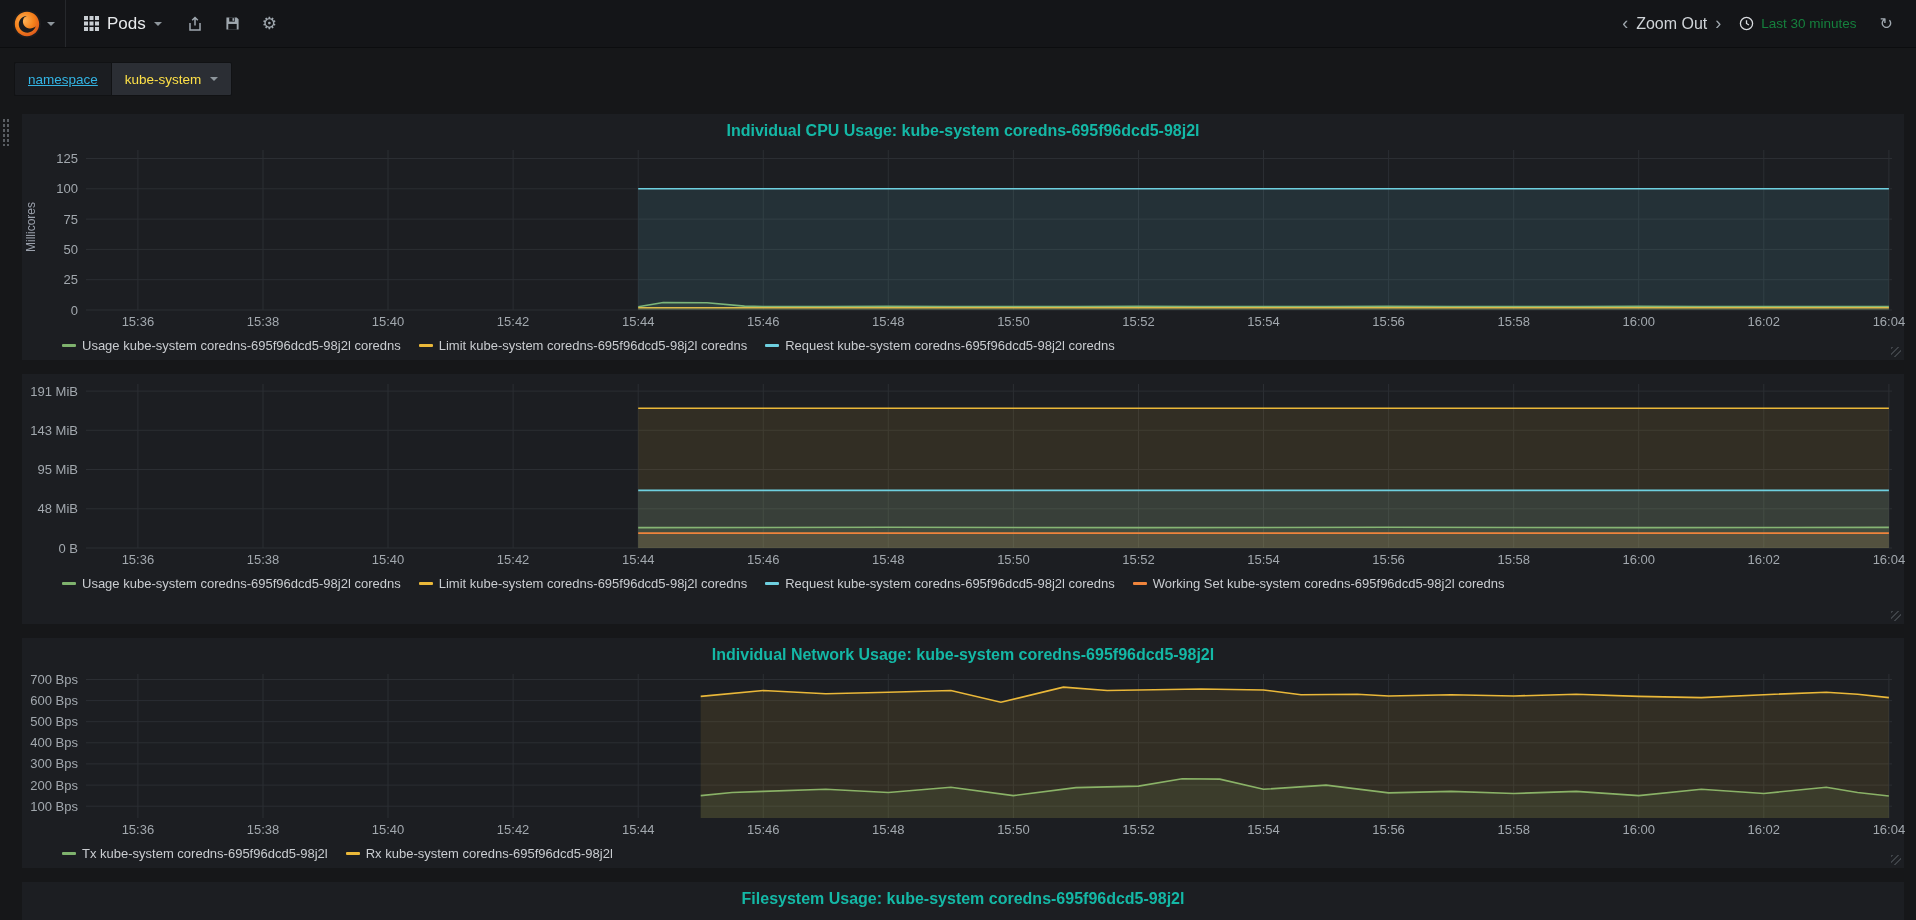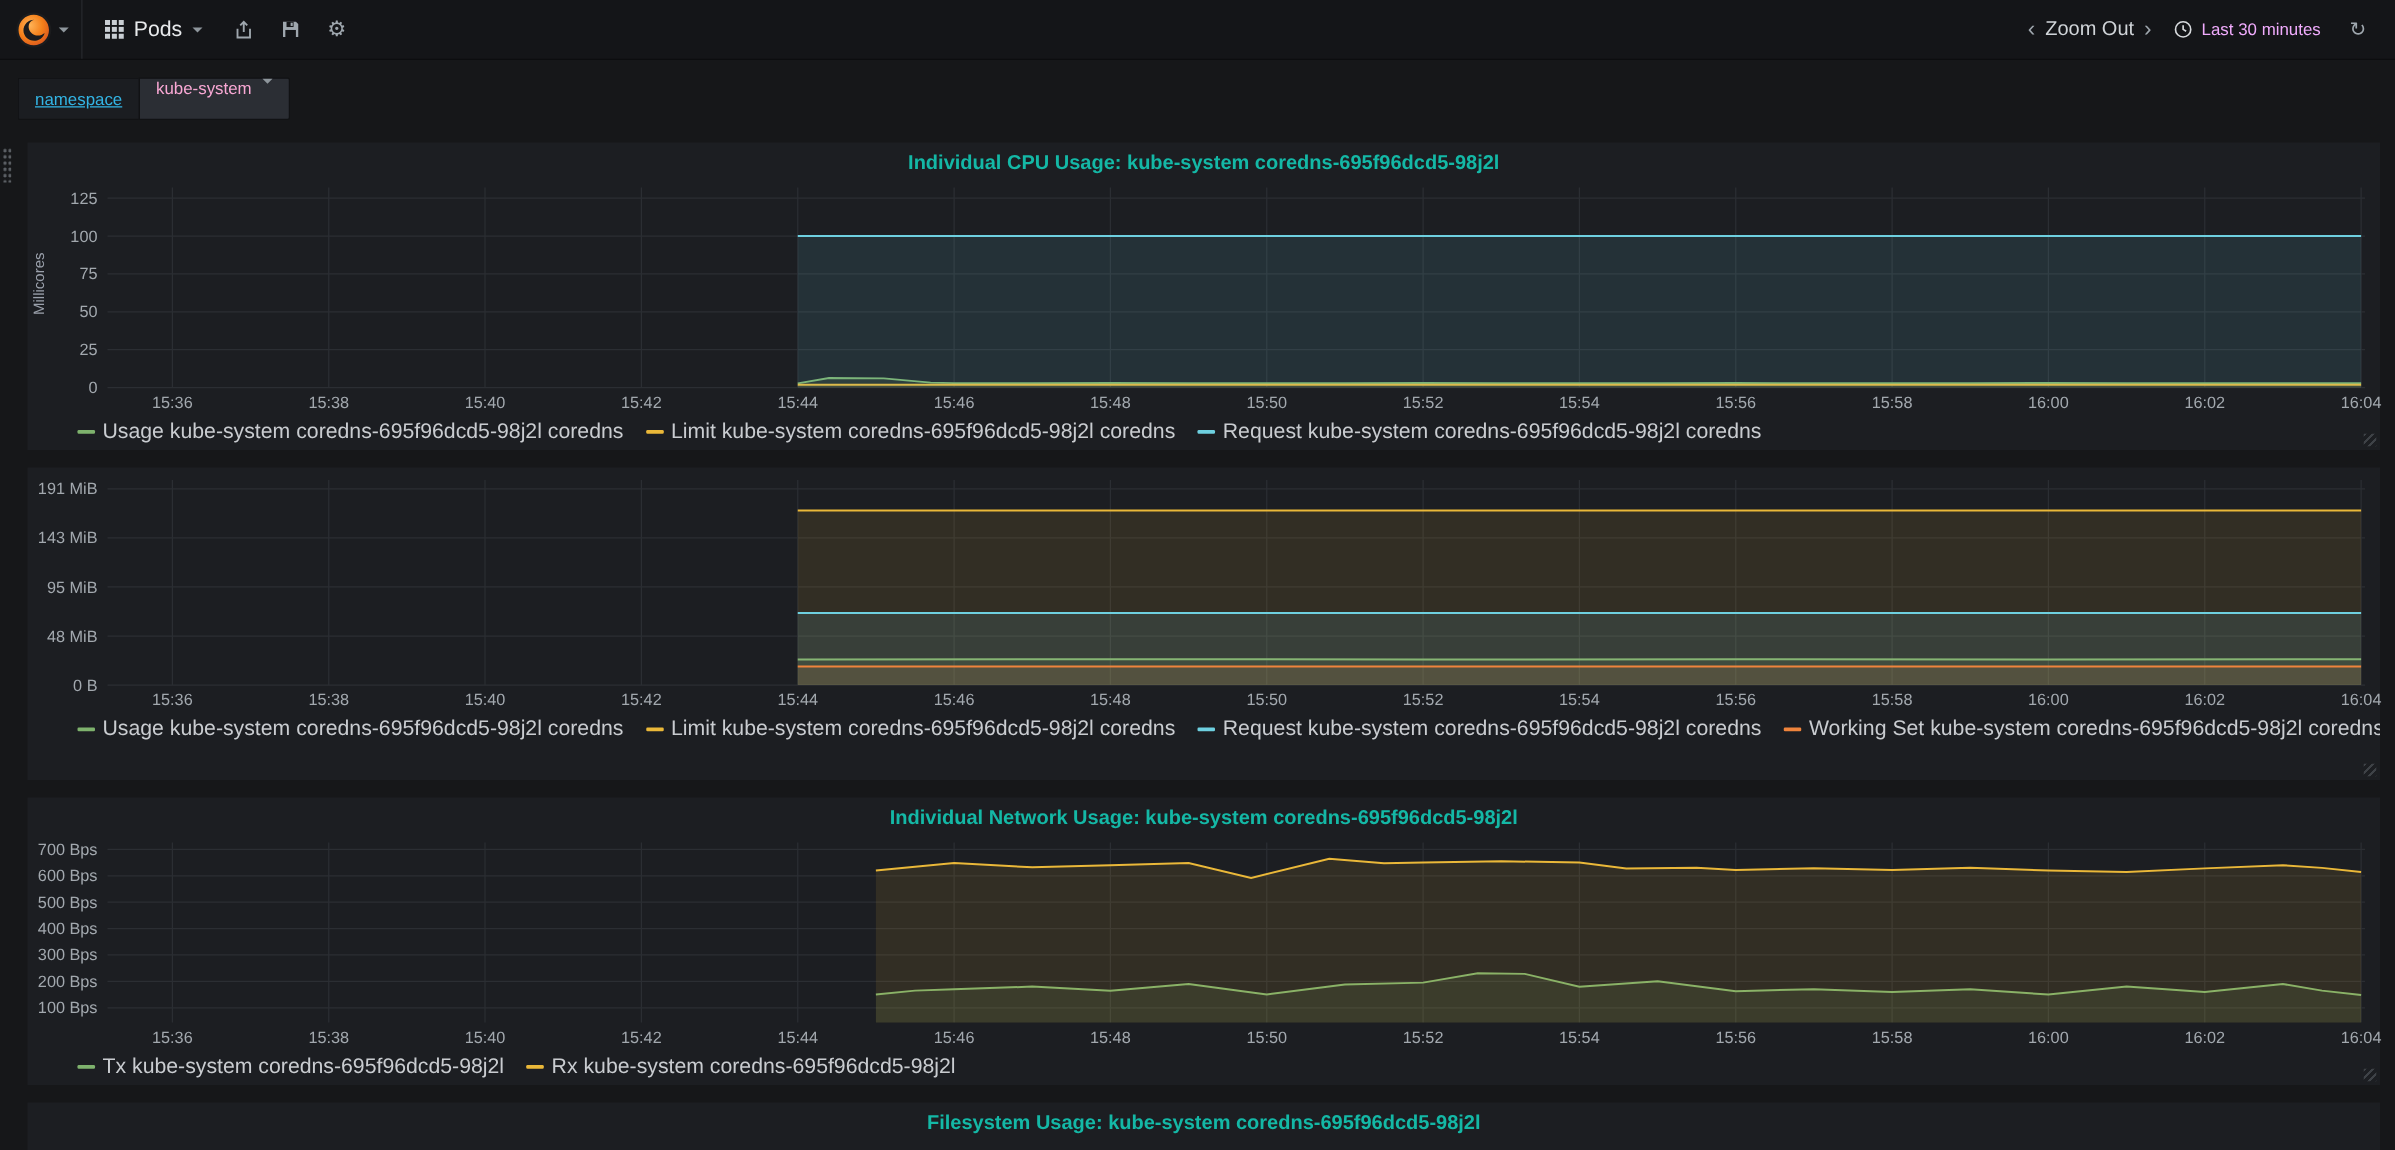--- a/index.html
+++ b/index.html
@@ -15,47 +15,47 @@
   .caret { display:inline-block; width:0; height:0; border-left:4px solid transparent; border-right:4px solid transparent; border-top:4px solid #8e969c; }
   .vsep { width:1px; height:100%; background:#26282c; display:inline-block; }
   .dash-picker { padding:0 14px; gap:8px; margin-left:4px; }
   .dash-title { color:#e8eaec; font-size:17px; }
   .icon-btn { padding:0 11px; }
   .icon-btn.gear span { font-size:17px; color:#9fa7ae; }
   .nav-right { padding-right:12px; }
   .nav-right .chev span { font-size:18px; color:#9fa7ae; padding:0 6px; }
   .zoom-out span { font-size:16px; color:#d0d4d8; padding:0 2px; }
   .time-picker { gap:7px; padding:0 12px; }
-  .time-picker span { font-size:13.5px; color:#f0abfc; }
+  .time-picker span { font-size:13.5px; color:#15803d; }
   .icon-btn.refresh span { font-size:16px; color:#9fa7ae; }
 
   
   .submenu { display:flex; gap:18px; margin:14px 0 6px 14px; }
   .var-group { display:flex; align-items:stretch; height:34px; }
   .var-label { display:flex; align-items:center; background:#1b1d21; border:1px solid #111214; border-right:none; border-radius:2px 0 0 2px; color:#33b5e5; font-size:13.5px; padding:0 13px;text-decoration:underline; }
-  .var-value { display:flex; background:#2b2e34; border:1px solid #111214; border-radius:0 2px 2px 0; color:#f9a8d4; font-size:13.5px; padding:0 13px; gap:9px; cursor:pointer; }
+  .var-value { display:flex; align-items:center; background:#2b2e34; border:1px solid #111214; border-radius:0 2px 2px 0; color:#fde047; font-size:13.5px; padding:0 13px; gap:9px; cursor:pointer; }
 
   
   .dash { position:relative; padding:12px 10px 0; }
   .row-grip { position:absolute; left:2px; top:16px; width:7px; height:28px;
               background-image:radial-gradient(#5a5e63 1px, transparent 1.4px); background-size:4px 5px; }
   .panel { position:relative; background:#1c1e22; margin:0 2px 14px 12px; padding-top:4px; }
   .panel-title { height:26px; line-height:26px; text-align:center; font-size:16px; font-weight:700; color:#14b8a6; cursor:pointer; }
   .plot-wrap { position:relative; }
   .plot { display:block; width:100%; }
   .plot .grid { stroke:#2b2e33; stroke-width:1; }
   .plot .tick { fill:#a2a8ae; font-size:13px; font-family:"Liberation Sans", sans-serif; }
   .plot .xtick { text-anchor:middle; }
   .plot .ytick { text-anchor:end; }
   .ylab { position:absolute; left:0; top:0; bottom:22px; width:18px; display:flex; align-items:center; justify-content:center; }
   .ylab span { transform:rotate(-90deg); white-space:nowrap; font-size:12px; color:#9aa0ab; }
   .legend { display:flex; align-items:center; gap:18px; height:26px; padding-left:40px; overflow:hidden; }
   .legend-item { display:inline-flex; align-items:center; cursor:pointer; }
   .swatch { width:14px; height:3px; border-radius:1px; display:inline-block; margin-right:6px; }
-  .legend-label { font-size:17px; color:#c9ccd0; white-space:nowrap; }
+  .legend-label { font-size:13px; color:#c9ccd0; white-space:nowrap; }
   .resize { position:absolute; right:3px; bottom:3px; width:10px; height:10px; cursor:nwse-resize;
             background:repeating-linear-gradient(135deg, #3e4247 0 1.5px, transparent 1.5px 4.5px); }
   svg { overflow:visible; }
 </style>
 </head>
 <body>
 
 <div class="screen">
 
   <div class="topnav">

